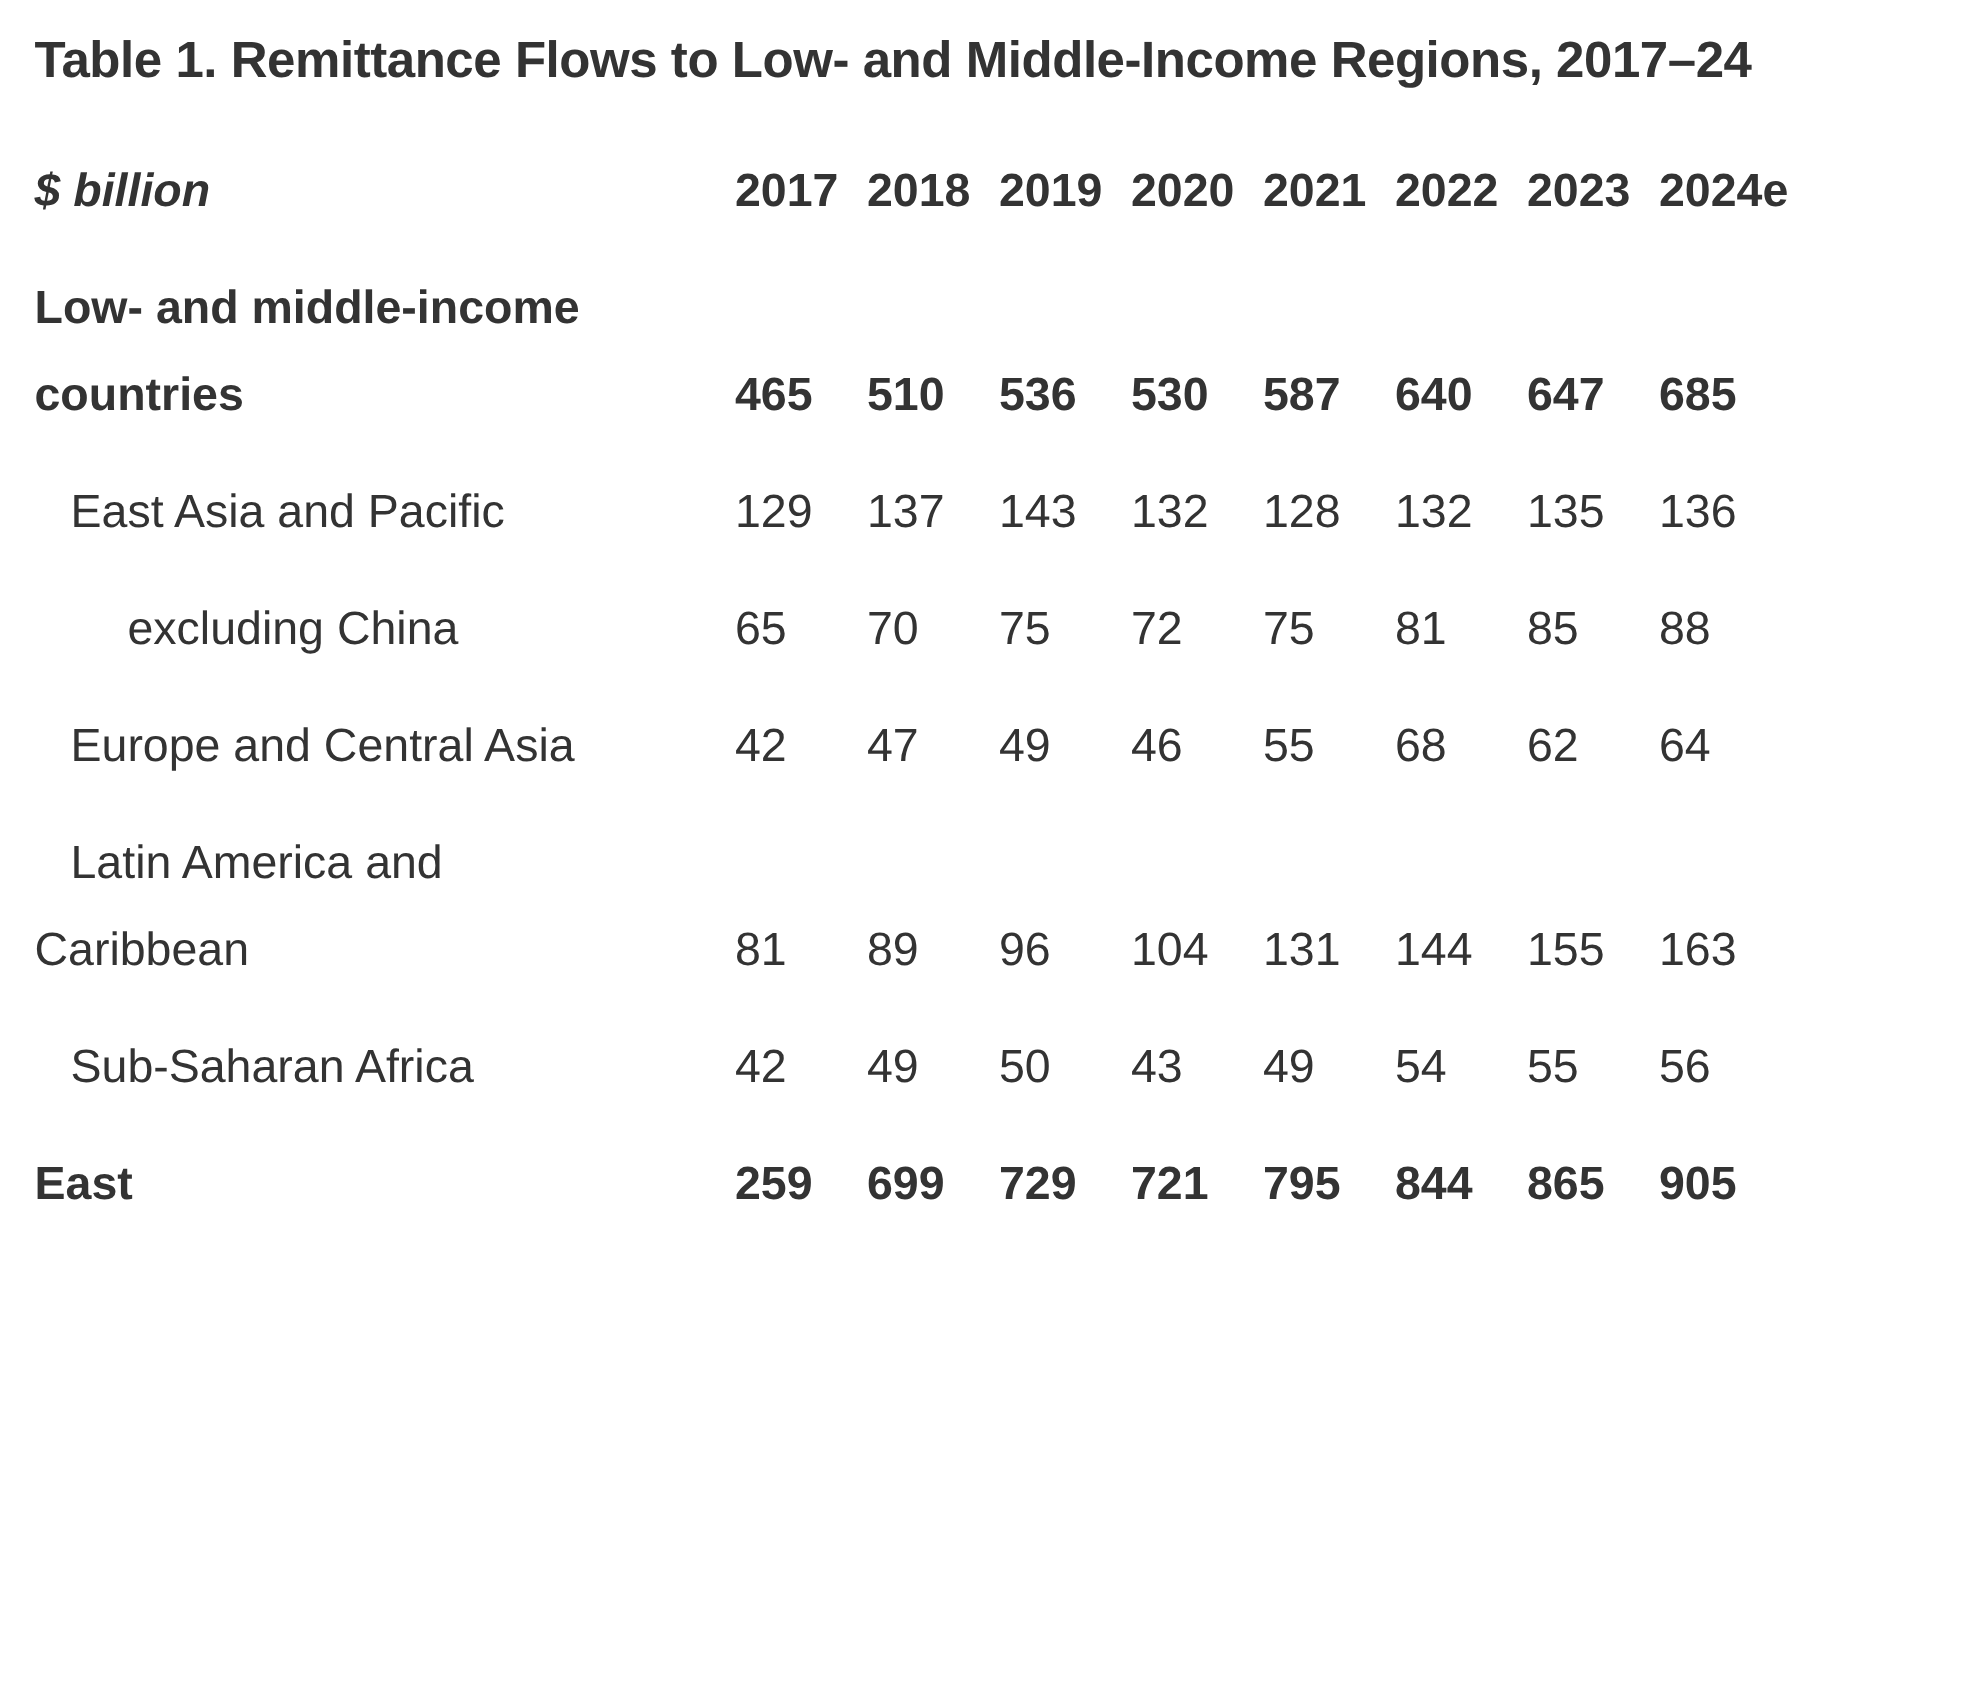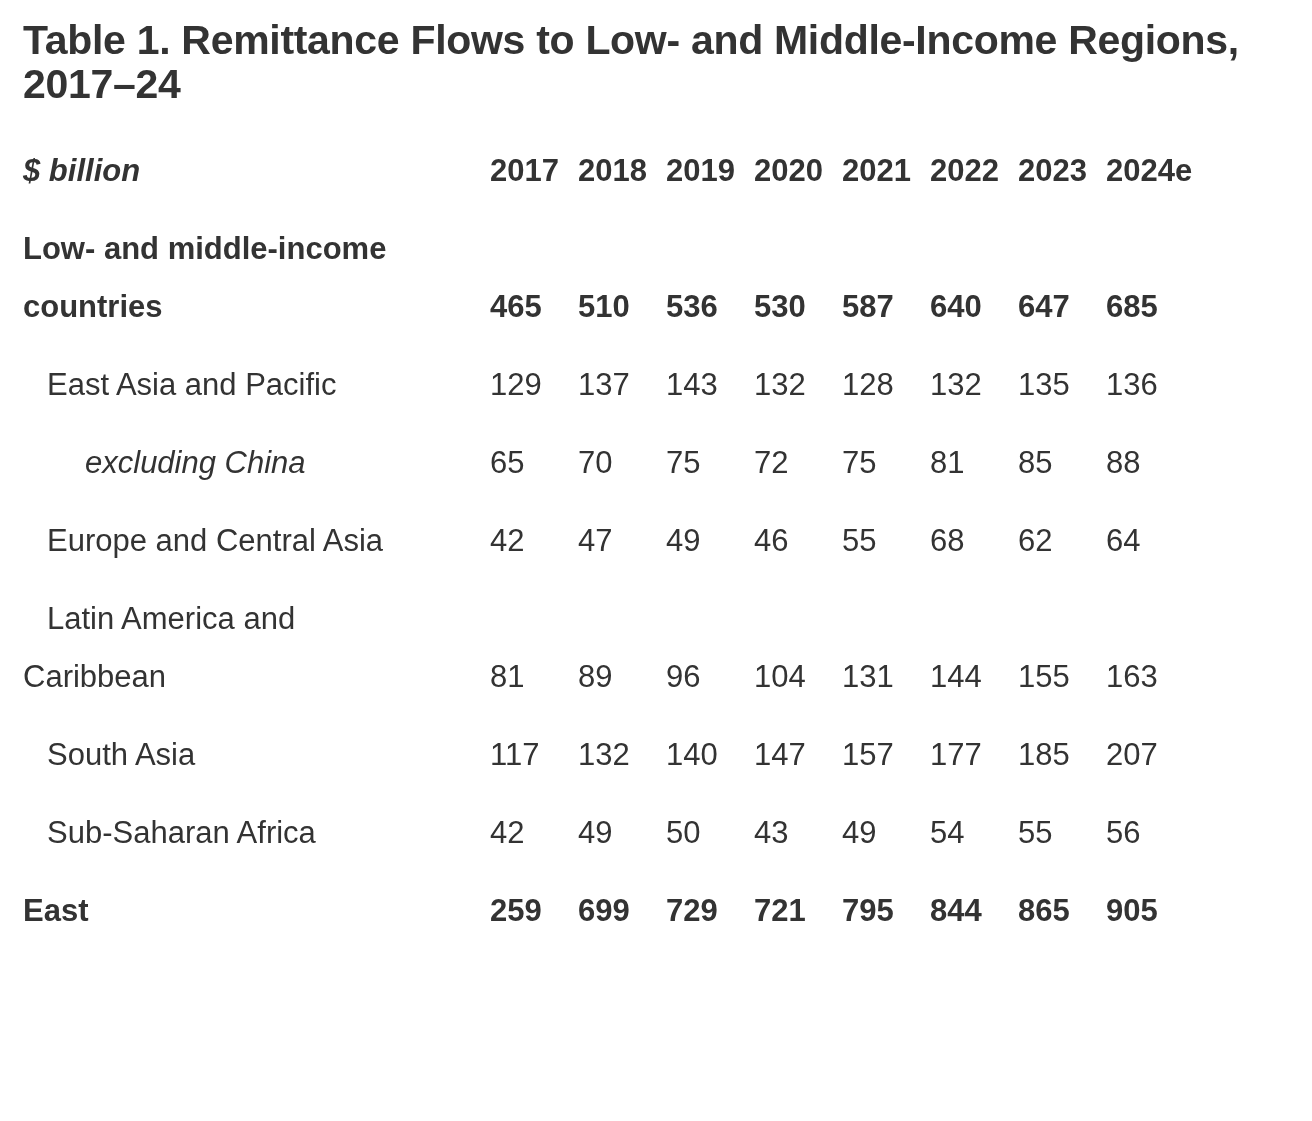--- a/index.html
+++ b/index.html
@@ -11,21 +11,21 @@
     width: 1312px;
     height: 1121px;
     overflow: hidden;
     color: #333333;
     font-family: "Liberation Sans", "DejaVu Sans", sans-serif;
   }
   .wrap {
     padding: 10px 20px 0 23px;
   }
   .table-title {
-    font-size: 41px;
+    font-size: 34px;
     font-weight: 700;
     line-height: 44px;
     margin: 8px 0 26px 0;
     letter-spacing: -0.3px;
   }
   table.remit {
     border-collapse: collapse;
     table-layout: fixed;
     width: 100%;
   }
@@ -44,21 +44,21 @@
   }
   .unit-cell {
     font-style: italic;
   }
   .label-cell {
     white-space: pre-line;
   }
   .ind-1 .label-cell { text-indent: 24px; }
   .ind-2 .label-cell { text-indent: 62px; }
   tr.r-bold td { font-weight: 700; }
-  tr.r-italic .label-cell { font-style: italic; }
+  tr.r-italic .label-cell { }
 </style>
 </head>
 <body>
 
 <div class="wrap">
 
   <h1 class="table-title">Table 1. Remittance Flows to Low- and Middle-Income Regions, 2017–24</h1>
 
   <table class="remit">
     <colgroup>
@@ -144,31 +144,20 @@
         <td>89</td>
         <td>96</td>
         <td>104</td>
         <td>131</td>
         <td>144</td>
         <td>155</td>
         <td>163</td>
       </tr>
 
 
-      <tr class="ind-1">
-        <td class="label-cell">South Asia</td>
-        <td>117</td>
-        <td>132</td>
-        <td>140</td>
-        <td>147</td>
-        <td>157</td>
-        <td>177</td>
-        <td>185</td>
-        <td>207</td>
-      </tr>
 
       <tr class="ind-1">
         <td class="label-cell">Sub-Saharan Africa</td>
         <td>42</td>
         <td>49</td>
         <td>50</td>
         <td>43</td>
         <td>49</td>
         <td>54</td>
         <td>55</td>

